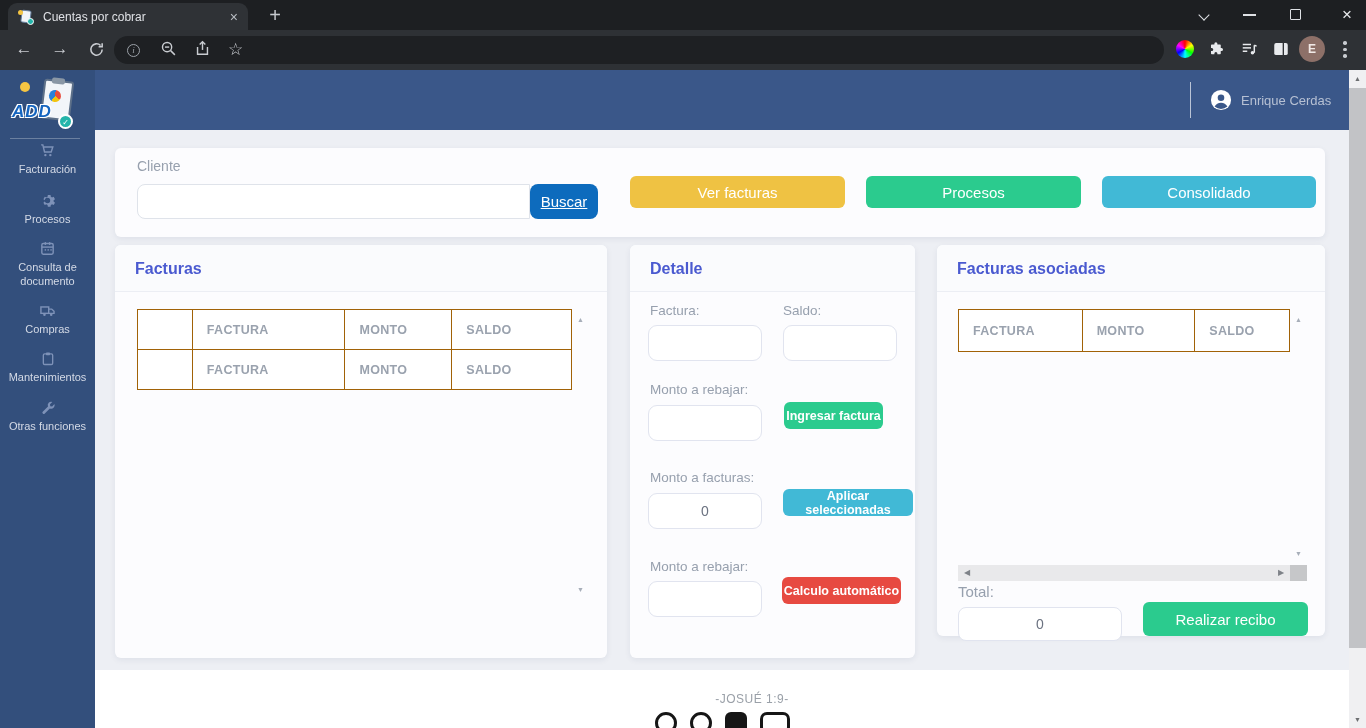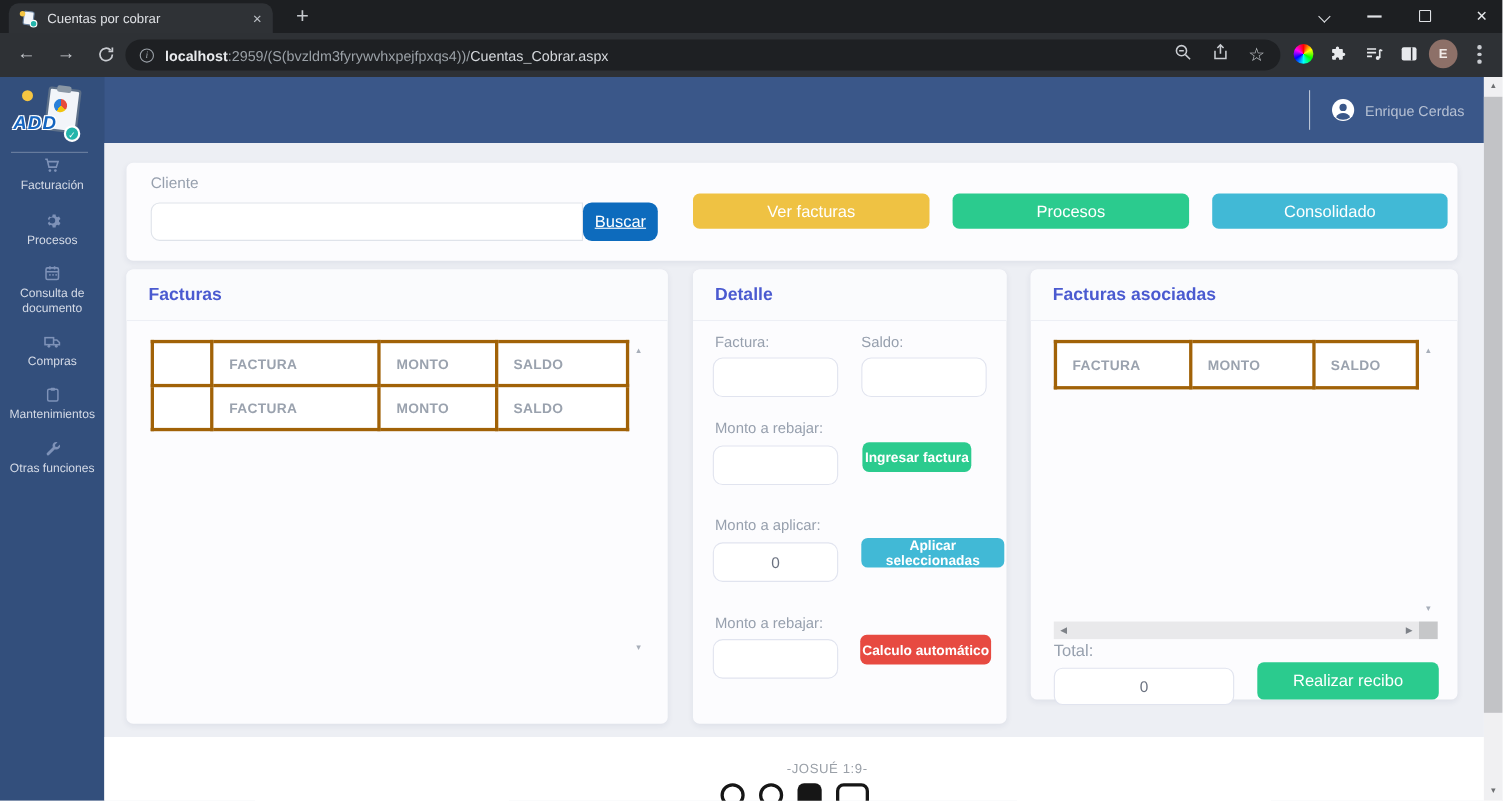--- a/index.html
+++ b/index.html
@@ -72,21 +72,21 @@
   .btn-lg { font-size:15px; }
   .btn-sm { font-size:12.5px; font-weight:bold; }
 
   
   .search-input { left:22px; top:36px; width:393px; height:35px; border:1px solid #dfe3ea; border-radius:8px 0 0 8px; text-align:left; padding:0 10px; }
   .buscar { left:415px; top:36px; width:68px; height:35px; border-radius:8px; font-size:15px;text-decoration:underline; }
 
   
   .scrollwrap { position:absolute; }
   .dtable { position:absolute; left:0; top:0; border:1px solid #e9ebf0; border-collapse:collapse; background:#fff; }
-  .dtable td { border:3px solid #a16207; height:40px; font-size:12.5px; font-weight:bold; color:#9aa2ae; letter-spacing:.3px; padding-left:14px; }
+  .dtable td { border:1px solid #a16207; height:40px; font-size:12.5px; font-weight:bold; color:#9aa2ae; letter-spacing:.3px; padding-left:14px; }
   .vscroll { position:absolute; top:0; right:0; width:17px; }
   .scr-arrow { position:absolute; width:17px; height:14px; font-size:7px; color:#a7aeb9; text-align:center; line-height:14px; }
   .hscroll { position:absolute; height:16px; background:#e9e9eb; }
   .hscroll .la,.hscroll .ra { position:absolute; top:0; width:14px; height:16px; font-size:8px; color:#7e8288; line-height:16px; text-align:center; }
   .hscroll .la { left:2px; } .hscroll .ra { right:2px; }
   .scr-corner { position:absolute; background:#c6c7c9; }
 
   
   .footer { position:absolute; left:0; top:540px; width:1254px; height:58px; background:#fff;padding-left:30px; }
   .verse { position:absolute; top:22px; width:100%; text-align:center; font-size:12px; color:#9aa0a8; letter-spacing:.5px; }
@@ -126,21 +126,20 @@
   <span class="navbtn" style="left:12px;">←</span>
   <span class="navbtn" style="left:48px;">→</span>
   <span class="navbtn" style="left:84px; top:11px;">
     <svg width="17" height="17" viewBox="0 0 24 24" fill="none" stroke="#c9ccd1" stroke-width="2.2">
         <path d="M20 12a8 8 0 1 1-2.3-5.6"></path>
         <path d="M20 3v5h-5"></path>
       </svg>
   </span>
   <div class="omnibox">
     <span class="infoicon">i</span>
-    <span class="url"><span class="host">localhost</span><span class="path">:2959/(S(bvzldm3fyrywvhxpejfpxqs4))/</span><span class="page">Cuentas_Cobrar.aspx</span></span>
     <span class="boxicons">
       <span>
         <svg width="17" height="17" viewBox="0 0 24 24" fill="none" stroke="#c9ccd1" stroke-width="2">
             <circle cx="10" cy="10" r="6.5"></circle>
             <line x1="15" y1="15" x2="21" y2="21"></line>
             <line x1="7" y1="10" x2="13" y2="10"></line>
           </svg>
       </span>
       <span>
         <svg width="17" height="17" viewBox="0 0 24 24" fill="none" stroke="#c9ccd1" stroke-width="2">
@@ -296,21 +295,21 @@
     <div class="card-hd"><span class="card-title">Detalle</span></div>
     <span class="lbl" style="left:20px; top:58px;">Factura:</span>
     <input class="inp" style="left: 18px; top: 80px; width: 114px; height: 36px;" type="text" value="">
     <span class="lbl" style="left:153px; top:58px;">Saldo:</span>
     <input class="inp" style="left: 153px; top: 80px; width: 114px; height: 36px;" type="text" value="">
 
     <span class="lbl" style="left:20px; top:137px;">Monto a rebajar:</span>
     <input class="inp" style="left: 18px; top: 160px; width: 114px; height: 36px;" type="text" value="">
     <button class="btn btn-sm" style="left:154px; top:157px; width:99px; height:27px; background:#2bcb8e;">Ingresar factura</button>
 
-    <span class="lbl" style="left:20px; top:225px;">Monto a aplicar:</span>
+    <span class="lbl" style="left:20px; top:225px;">Monto a facturas:</span>
     <input class="inp" style="left: 18px; top: 248px; width: 114px; height: 36px;" type="text" value="0">
     <button class="btn btn-sm" style="left:153px; top:244px; width:130px; height:27px; background:#41b9d6;">Aplicar seleccionadas</button>
 
     <span class="lbl" style="left:20px; top:314px;">Monto a rebajar:</span>
     <input class="inp" style="left: 18px; top: 336px; width: 114px; height: 36px;" type="text" value="">
     <button class="btn btn-sm" style="left:152px; top:332px; width:119px; height:27px; background:#e74a41;">Calculo automático</button>
   </div>
 
   <div class="card" style="left:842px; top:115px; width:388px; height:391px;">
     <div class="card-hd"><span class="card-title">Facturas asociadas</span></div>

